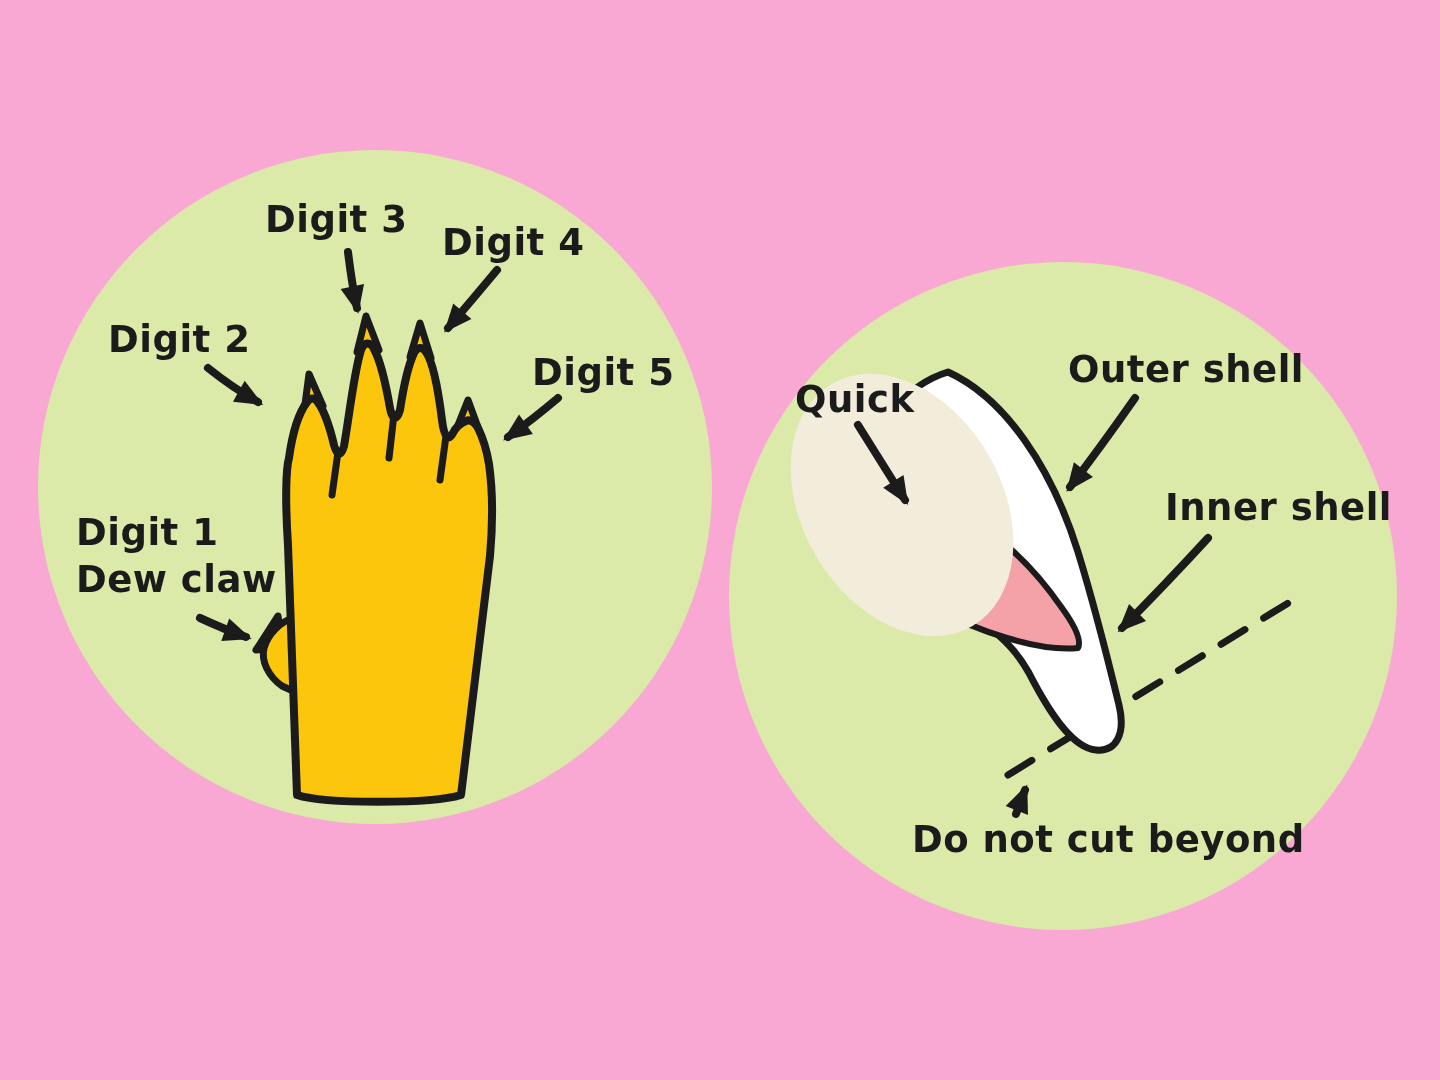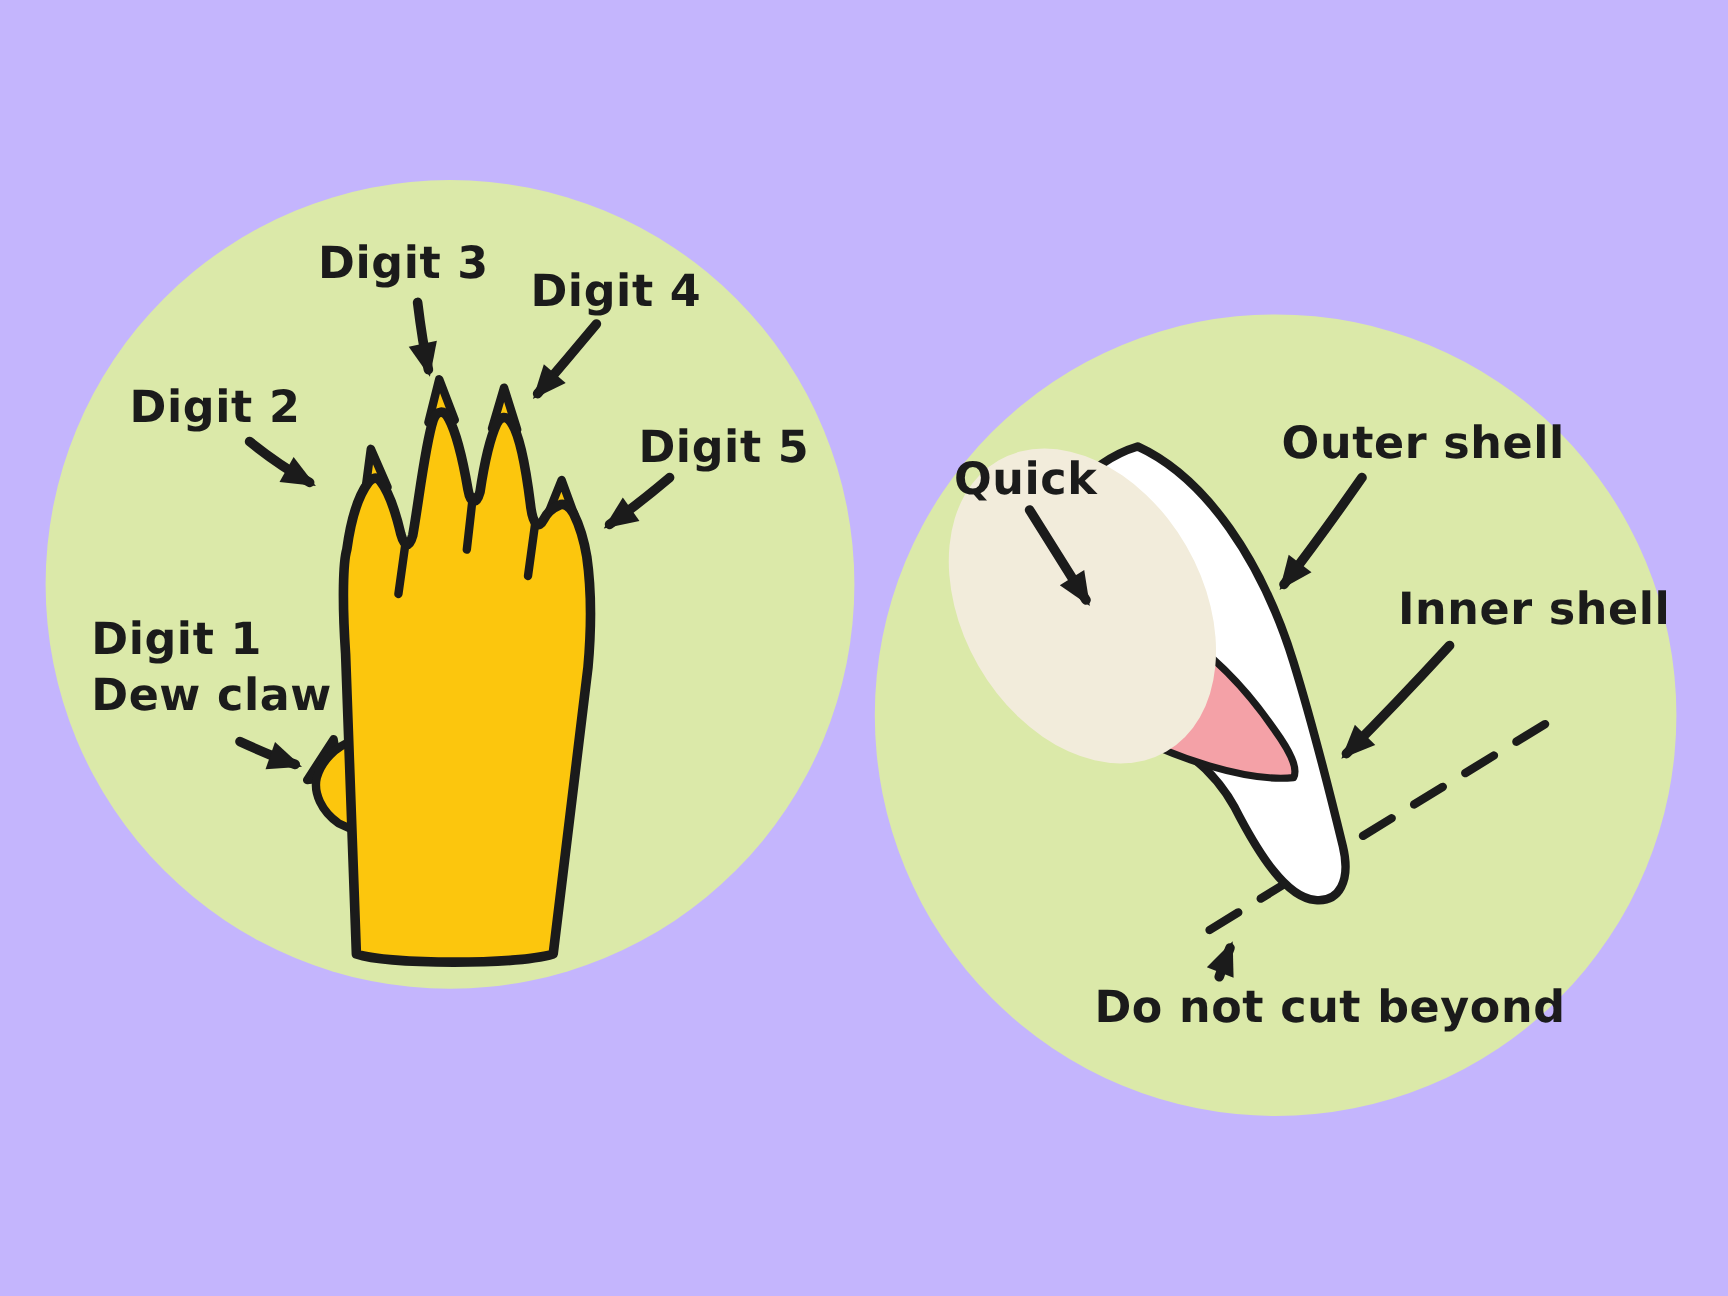--- a/index.html
+++ b/index.html
@@ -4,21 +4,21 @@
 <style>
   html, body {
     margin: 0;
     padding: 0;
     background: #ffffff;
   }
   .canvas {
     position: relative;
     width: 1440px;
     height: 1080px;
-    background: #c4b5fd;
+    background: #f9a8d4;
     overflow: hidden;
     font-family: "DejaVu Sans", "Liberation Sans", sans-serif;
   }
   svg { display: block; }
   .lbl {
     font-family: "DejaVu Sans", "Liberation Sans", sans-serif;
     font-weight: 800;
     font-size: 37px;
     fill: #1b1b1b;
     letter-spacing: 0.5px;

